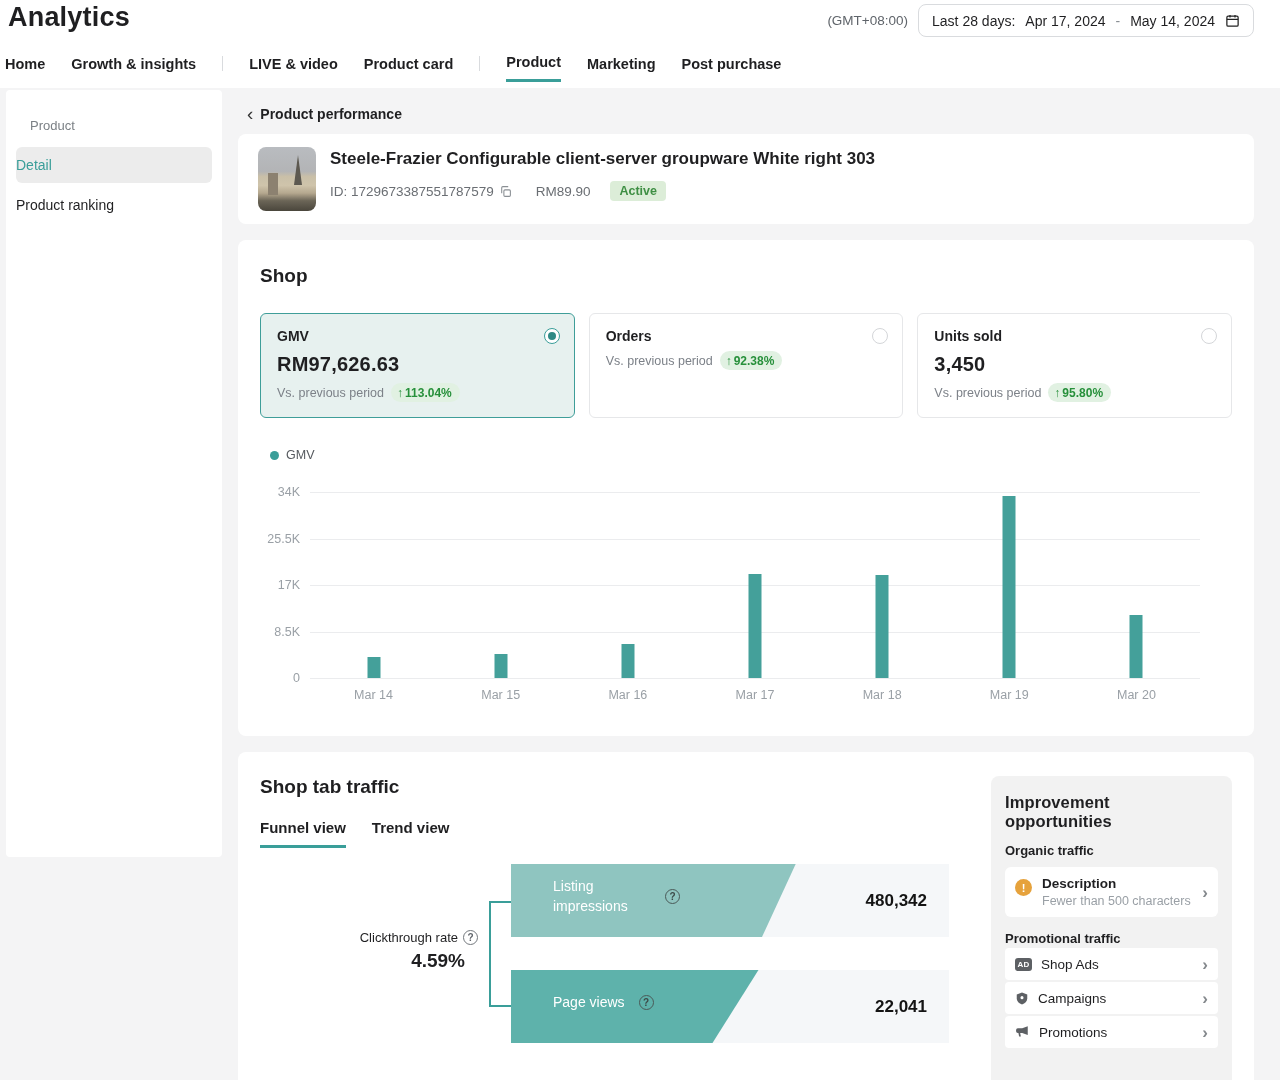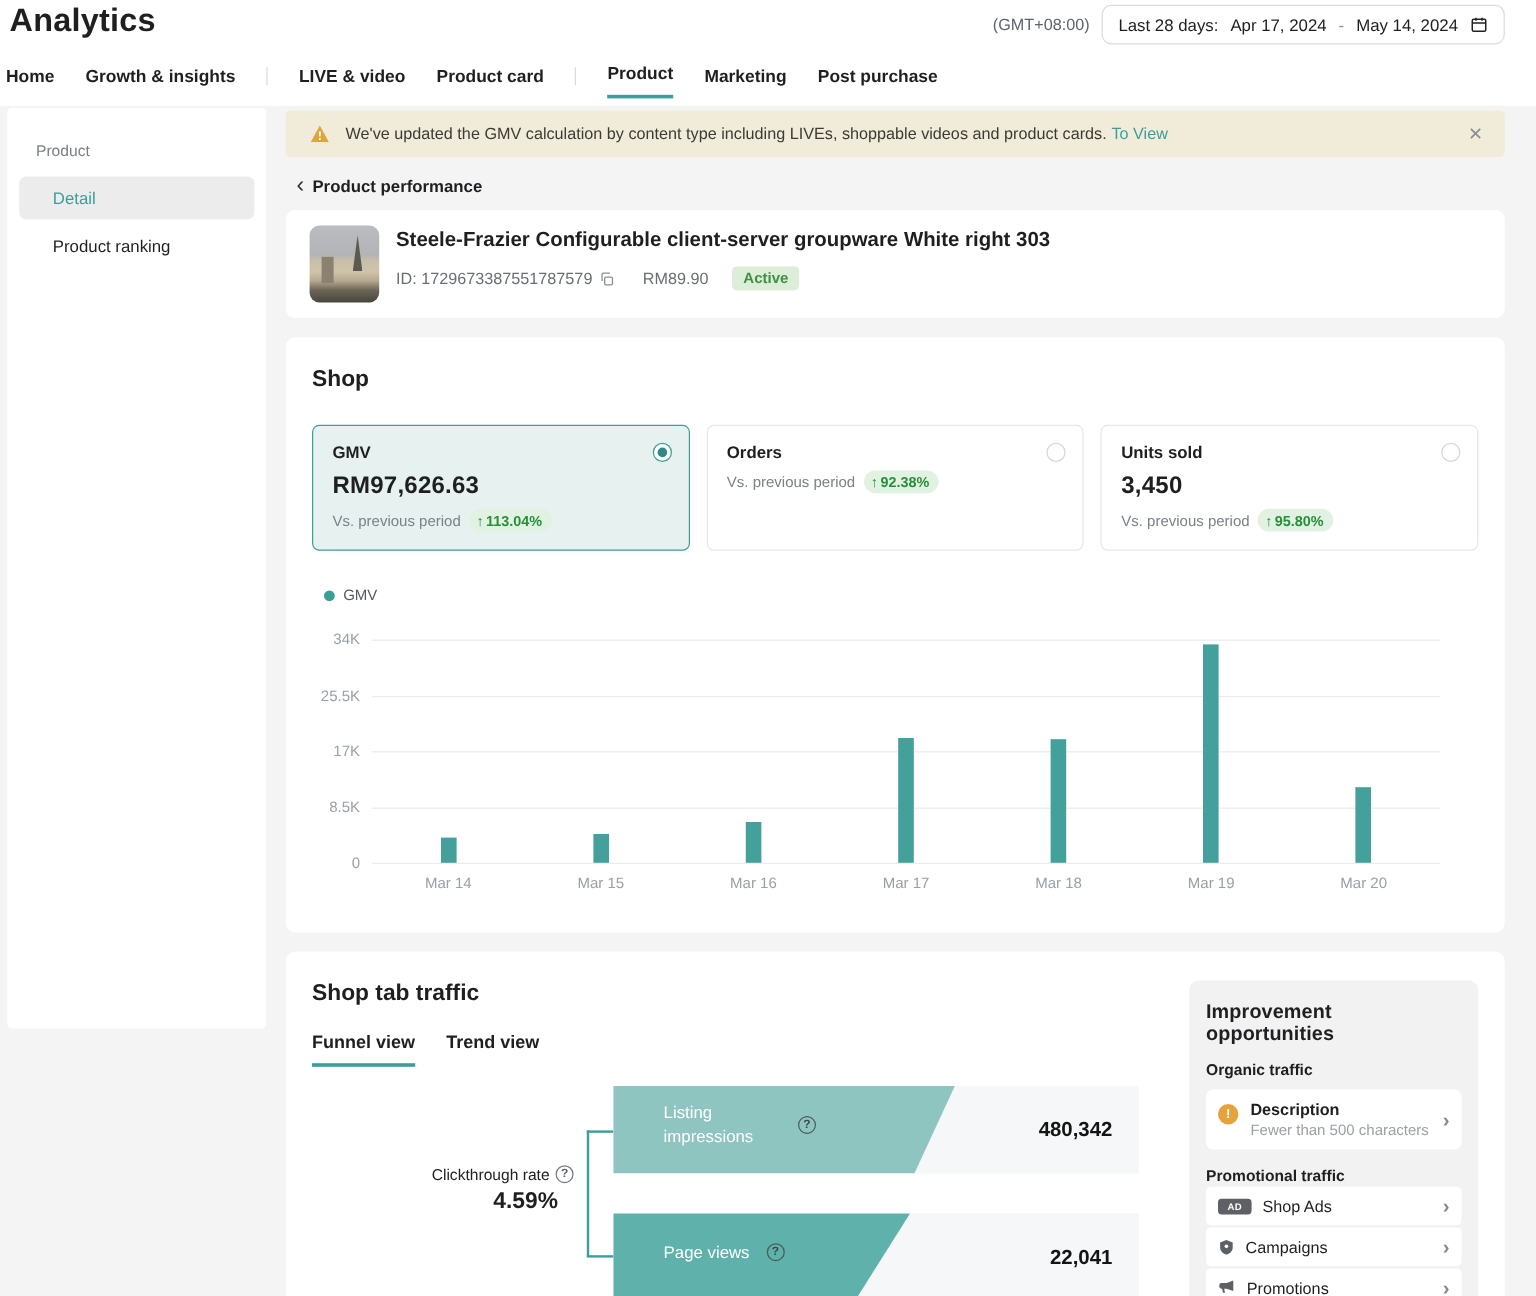--- a/index.html
+++ b/index.html
@@ -16,21 +16,21 @@
   .date-sep { color:#8a8f94; }
   .nav { position:absolute; left:5px; top:54px; display:flex; align-items:center; gap:26px; }
   .nav-item { font-size:14.5px; font-weight:600; color:#1f1f21; padding-bottom:9px; cursor:pointer; }
   .nav-item.active { border-bottom:3px solid #3a9e99; }
   .nav-div { width:1px; height:15px; background:#d9dbde; margin:0 0 9px 0; }
 
   
   .content { background:#f4f4f5; height:992px; display:flex; padding:2px 26px 0 6px; align-items:flex-start; }
   .sidebar { width:216px; height:767px; background:#fff; border-radius:4px; flex-shrink:0; padding:28px 10px 0 10px; }
   .side-group { font-size:13px; color:#7b8085; padding-left:14px; margin-bottom:14px; }
-  .side-item { height:36px; display:flex; align-items:center; padding-left:28px; font-size:14px; border-radius:6px;
+  .side-item { height:36px; display:flex; align-items:center; font-size:14px; border-radius:6px;
     margin-bottom:4px; cursor:pointer; color:#1f1f21; }
   .side-item.active { background:#ececec; color:#3a9e99; }
 
   .main { margin-left:16px; width:1016px; }
 
   
   .banner { margin-top:2px; height:39px; background:#f1ecda; border-radius:4px; display:flex; align-items:center;
     padding:0 18px 0 20px; font-size:13.5px; color:#3c3b33; }
   .banner-text { margin-left:13px; }
   .banner-link { color:#3a9e99; margin-left:4px; cursor:pointer; }
@@ -120,21 +120,21 @@
   .icard { margin-top:9px; background:#fff; border-radius:6px; padding:9px 10px 9px 10px; display:flex; align-items:center; cursor:pointer; }
   .alert-ic { width:17px; height:17px; border-radius:50%; background:#e6a23c; color:#fff; font-size:11px; font-weight:700;
     display:flex; align-items:center; justify-content:center; flex-shrink:0; align-self:flex-start; margin-top:3px; }
   .icard-tx { margin-left:10px; }
   .icard-title { font-size:13.5px; font-weight:600; }
   .icard-sub { font-size:12.5px; color:#9aa0a6; margin-top:3px; }
   .chev { margin-left:auto; color:#85898d; font-size:17px; font-weight:600; line-height:1; }
   .irow { background:#fff; border-radius:4px; height:32px; display:flex; align-items:center; padding:0 10px; margin-top:2px; cursor:pointer; }
   .irow:first-of-type { margin-top:9px; }
   .irow-label { margin-left:9px; font-size:13.5px; font-weight:500; }
-  .ad-ic { width:28px; height:13px; background:#5d6064; border-radius:3px; color:#fff; font-size:8px; font-weight:700;
+  .ad-ic { width:17px; height:13px; background:#5d6064; border-radius:3px; color:#fff; font-size:8px; font-weight:700;
     display:flex; align-items:center; justify-content:center; letter-spacing:.2px; flex-shrink:0; }
   .mt14 { margin-top:14px; }
 </style>
 </head>
 <body>
 
 <div class="header">
   <div class="page-title">Analytics</div>
   <div class="hdr-right">
     <span class="tz">(GMT+08:00)</span>
@@ -165,30 +165,20 @@
 <div class="content">
 
   <div class="sidebar">
     <div class="side-group">Product</div>
     <div class="side-item active">Detail</div>
     <div class="side-item">Product ranking</div>
   </div>
 
   <div class="main">
 
-    <div class="banner">
-      <svg width="17" height="15" viewBox="0 0 24 22">
-          <path d="M12 1 23 21H1Z" fill="#dfa43b"></path>
-          <rect x="11" y="8" width="2.2" height="6.5" rx="1" fill="#fff"></rect>
-          <circle cx="12.1" cy="17.5" r="1.4" fill="#fff"></circle>
-        </svg>
-      <span class="banner-text">We've updated the GMV calculation by content type including LIVEs, shoppable videos and product cards.</span>
-      <span class="banner-link">To View</span>
-      <span class="banner-close">✕</span>
-    </div>
 
     <div class="crumb">
       <span class="crumb-chev">‹</span>
       <span>Product performance</span>
     </div>
 
     <div class="pcard">
       <div class="pthumb"></div>
       <div class="pinfo">
         <div class="ptitle">Steele-Frazier Configurable client-server groupware White right 303</div>

